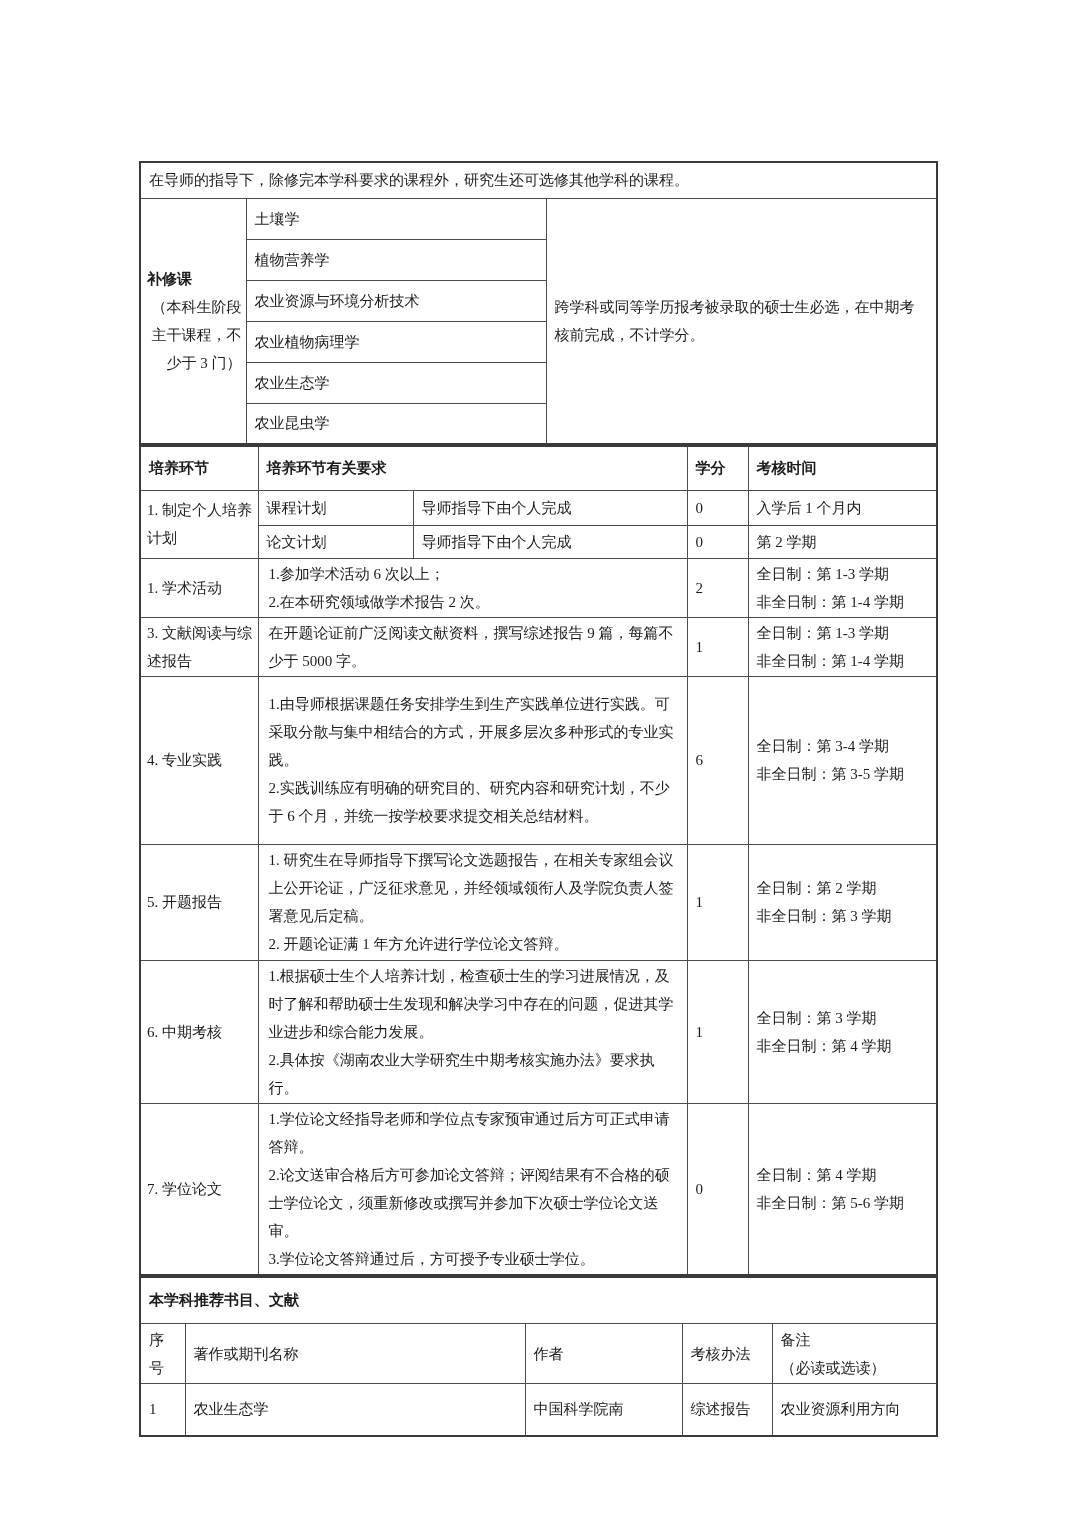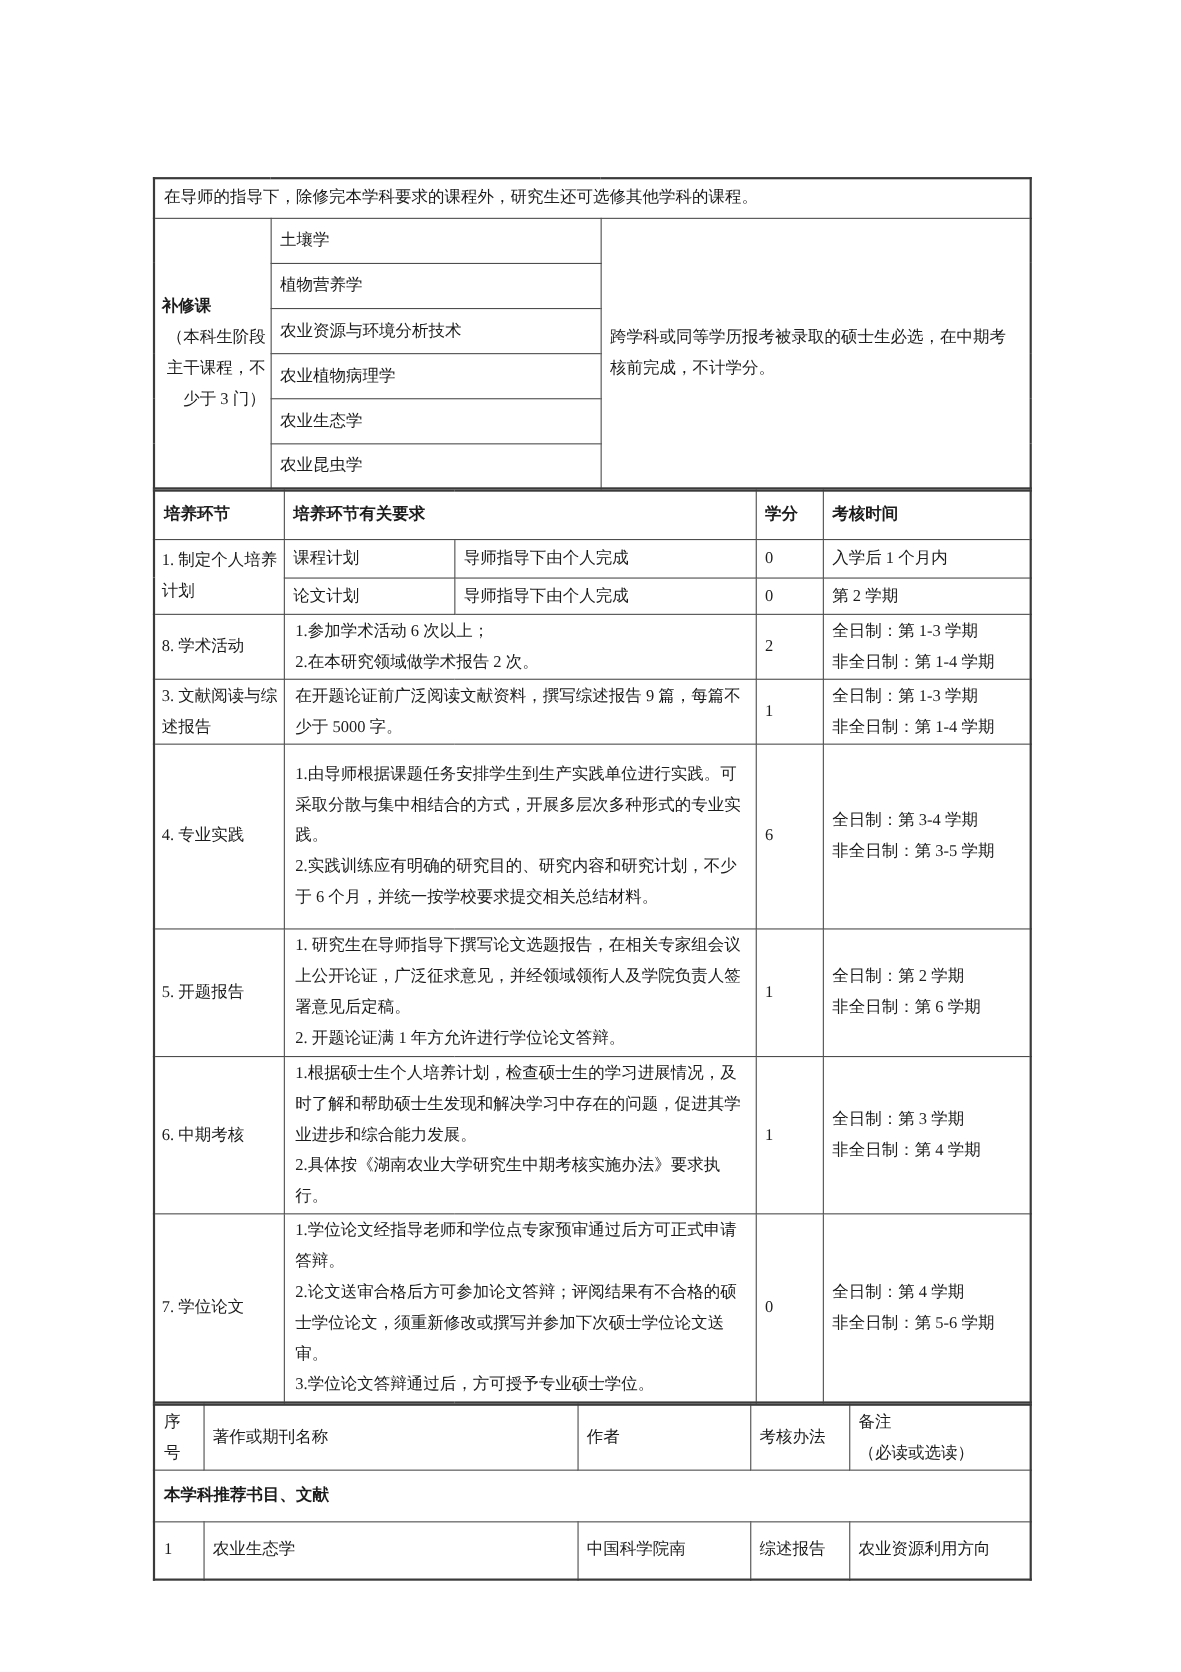--- a/index.html
+++ b/index.html
@@ -110,21 +110,21 @@
         <td class="l">入学后 1 个月内</td>
       </tr>
       <tr style="height:33px">
         <td class="c">论文计划</td>
         <td class="l">导师指导下由个人完成</td>
         <td class="c">0</td>
         <td class="l">第 2 学期</td>
       </tr>
 
       <tr style="height:58px">
-        <td class="l label-cell">8. 学术活动</td>
+        <td class="l label-cell">1. 学术活动</td>
         <td colspan="2" class="l pre req-cell">1.参加学术活动 6 次以上；
 2.在本研究领域做学术报告 2 次。</td>
         <td class="c">2</td>
         <td class="l pre">全日制：第 1-3 学期
 非全日制：第 1-4 学期</td>
       </tr>
       <tr style="height:58px">
         <td class="l label-cell">3. 文献阅读与综述报告</td>
         <td colspan="2" class="l pre req-cell">在开题论证前广泛阅读文献资料，撰写综述报告 9 篇，每篇不少于 5000 字。</td>
         <td class="c">1</td>
@@ -138,21 +138,21 @@
         <td class="c">6</td>
         <td class="l pre">全日制：第 3-4 学期
 非全日制：第 3-5 学期</td>
       </tr>
       <tr style="height:116px">
         <td class="l label-cell">5. 开题报告</td>
         <td colspan="2" class="l pre req-cell">1. 研究生在导师指导下撰写论文选题报告，在相关专家组会议上公开论证，广泛征求意见，并经领域领衔人及学院负责人签署意见后定稿。
 2. 开题论证满 1 年方允许进行学位论文答辩。</td>
         <td class="c">1</td>
         <td class="l pre">全日制：第 2 学期
-非全日制：第 6 学期</td>
+非全日制：第 3 学期</td>
       </tr>
       <tr style="height:138px">
         <td class="l label-cell">6. 中期考核</td>
         <td colspan="2" class="l pre req-cell">1.根据硕士生个人培养计划，检查硕士生的学习进展情况，及时了解和帮助硕士生发现和解决学习中存在的问题，促进其学业进步和综合能力发展。
 2.具体按《湖南农业大学研究生中期考核实施办法》要求执行。</td>
         <td class="c">1</td>
         <td class="l pre">全日制：第 3 学期
 非全日制：第 4 学期</td>
       </tr>
       <tr style="height:168px">
@@ -169,31 +169,31 @@
 
     <table>
       <colgroup>
         <col style="width:45px">
           <col style="width:340px">
           <col style="width:157px">
           <col style="width:90px">
           <col style="width:165px">
       </colgroup>
       <tbody>
-          <tr style="height:60px">
+          <tr style="height:47px">
+        <td colspan="5" class="c b">本学科推荐书目、文献</td>
+      </tr>
+      <tr style="height:60px">
         <td class="c">序号</td>
         <td class="c">著作或期刊名称</td>
         <td class="c">作者</td>
         <td class="c">考核办法</td>
         <td class="c pre">备注
 （必读或选读）</td>
       </tr>
-      <tr style="height:47px">
-        <td colspan="5" class="c b">本学科推荐书目、文献</td>
-      </tr>
       <tr style="height:52px">
         <td class="c">1</td>
         <td class="l">农业生态学</td>
         <td class="c">中国科学院南</td>
         <td class="c">综述报告</td>
         <td class="c">农业资源利用方向</td>
       </tr>
     </tbody>
       </table>
 

